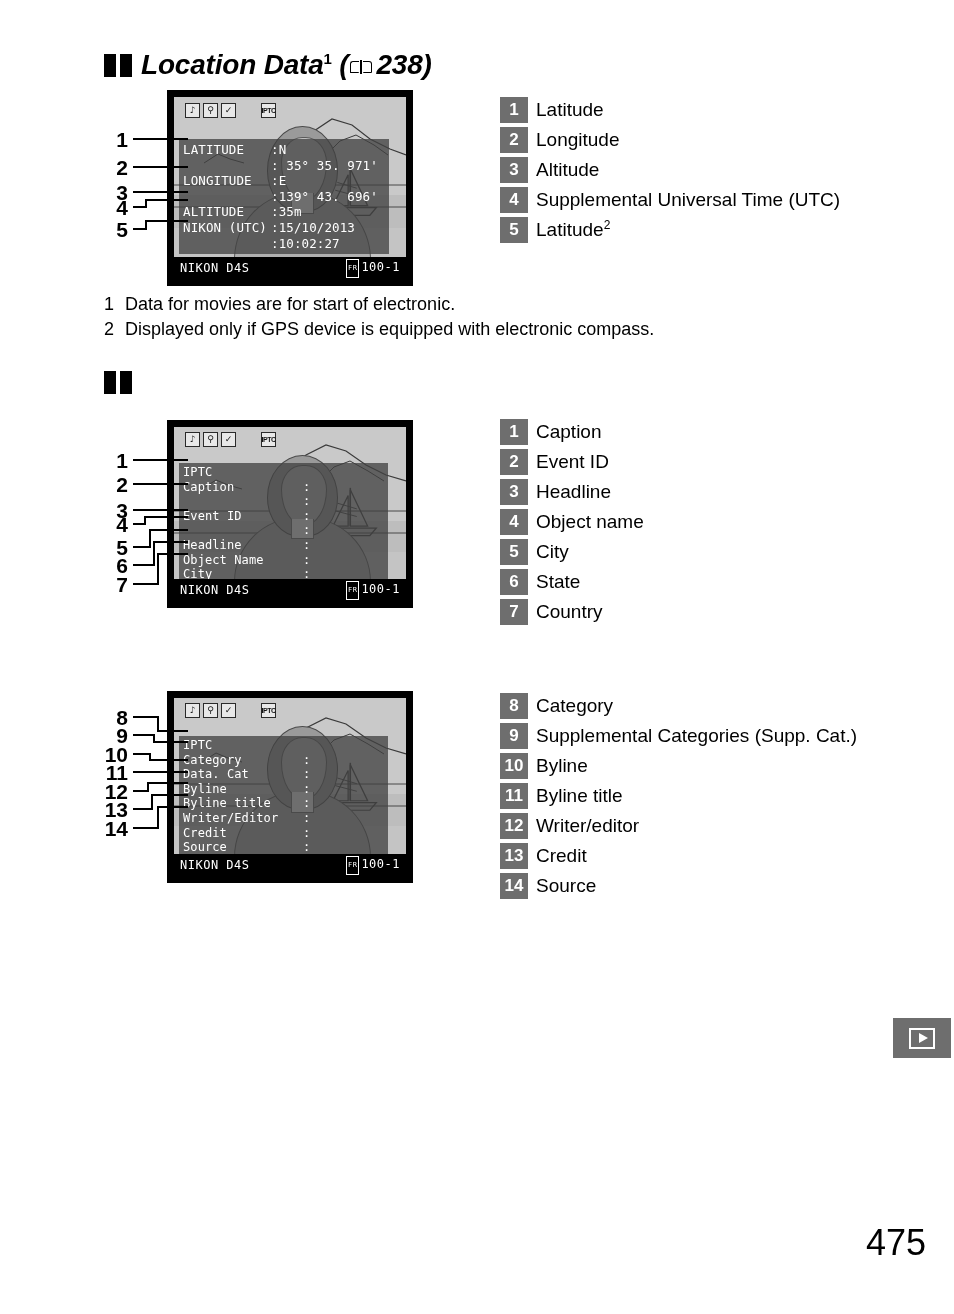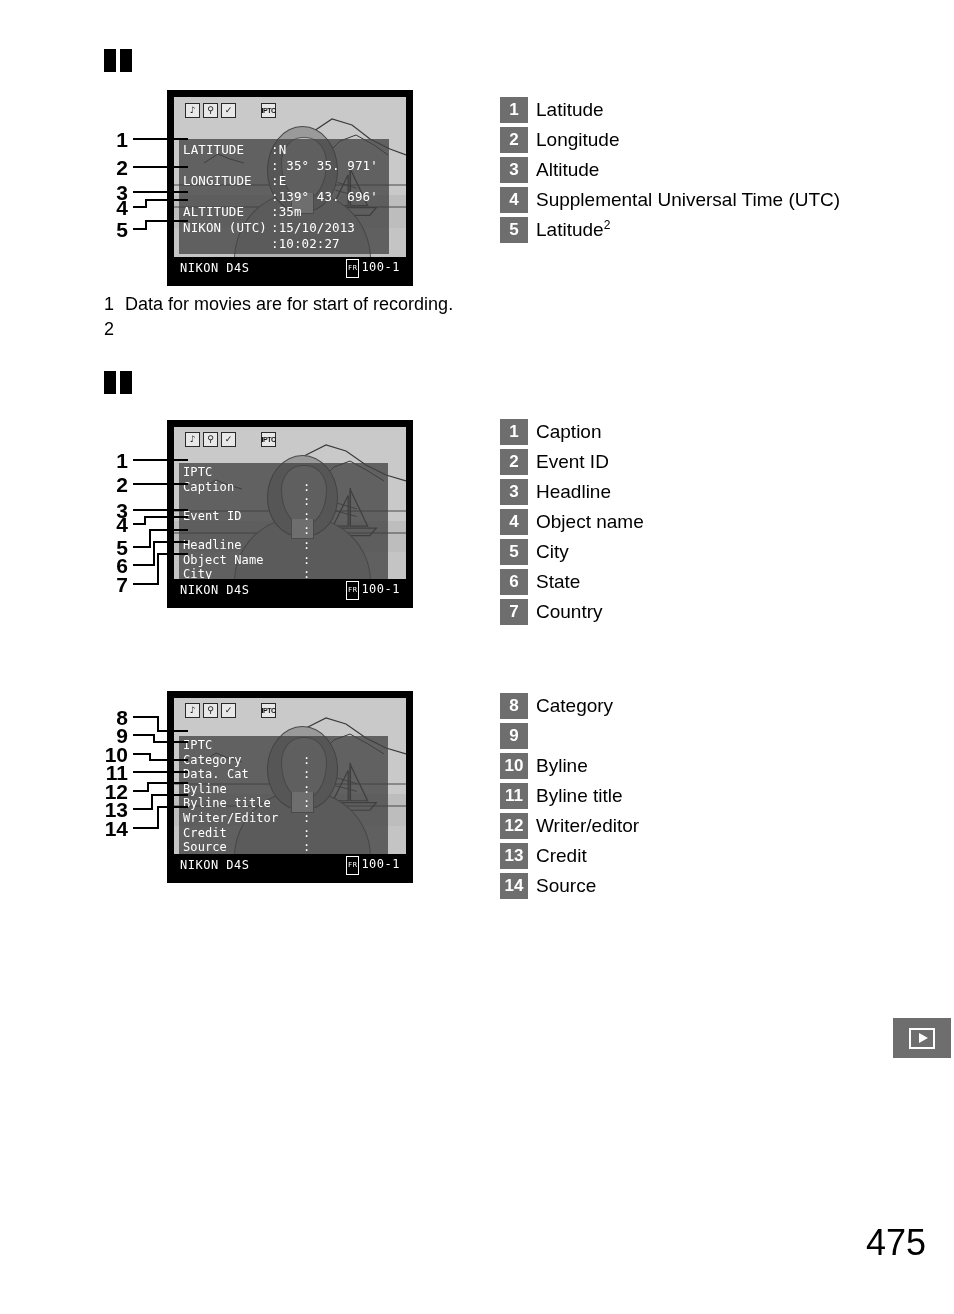--- a/index.html
+++ b/index.html
@@ -301,20 +301,21 @@
   }
 </style>
 </head>
 <body>
 
 <div class="section-heading" style="left:104px; top:49px;">
   <span class="heading-marks">
       <i></i>
       <i></i>
     </span>
+  <span class="heading-text"><span>Location Data</span><span class="sup">1</span> <span>(</span><span class="book-glyph"><span class="book-spine"></span></span><span>238</span><span>)</span></span>
 </div>
 
 <div class="lcd" style="left:167px; top:90px; width:246px; height:196px;">
   <div class="lcd-inner">
     <div class="sky"></div>
     <div class="sea"></div>
     <div class="fore"></div>
     <svg class="mountain" style="left:0;top:0;width:100%;height:100%" viewBox="0 0 232 182" preserveAspectRatio="none">
       <path d="M118 56 L140 34 L158 22 L178 28 L196 42 L216 52 L232 58" stroke-width="1.2"></path>
       <path d="M148 62 L166 44 L182 38 L200 48 L214 58" stroke-width="1"></path>
@@ -418,24 +419,25 @@
     </div>
   <div class="legend-row">
       <span class="legend-badge">5</span>
       <span class="legend-label"><span>Latitude</span><span class="sup">2</span></span>
     </div>
 </div>
 
 <div class="footnotes" style="left:104px; top:292px; width:700px;">
   <div class="footnote-row">
       <span class="footnote-num">1</span>
-      <span>Data for movies are for start of recording.</span>
+      <span>Data for movies are for start of electronic.</span>
     </div>
   <div class="footnote-row">
       <span class="footnote-num">2</span>
+      <span>Displayed only if GPS device is equipped with electronic compass.</span>
     </div>
 </div>
 
 <div class="section-heading" style="left:104px; top:371px;">
   <span class="heading-marks">
       <i></i>
       <i></i>
     </span>
 </div>
 
@@ -686,20 +688,21 @@
 <div class="leader-v" style="left:157px; top:806px; height:23px;"></div>
 <div class="leader" style="left:157px; top:806px; width:31px;"></div>
 
 <div class="legend" style="left:500px; top:691px;">
   <div class="legend-row">
       <span class="legend-badge">8</span>
       <span class="legend-label">Category</span>
     </div>
   <div class="legend-row">
       <span class="legend-badge">9</span>
+      <span class="legend-label">Supplemental Categories (Supp. Cat.)</span>
     </div>
   <div class="legend-row">
       <span class="legend-badge">10</span>
       <span class="legend-label">Byline</span>
     </div>
   <div class="legend-row">
       <span class="legend-badge">11</span>
       <span class="legend-label">Byline title</span>
     </div>
   <div class="legend-row">

